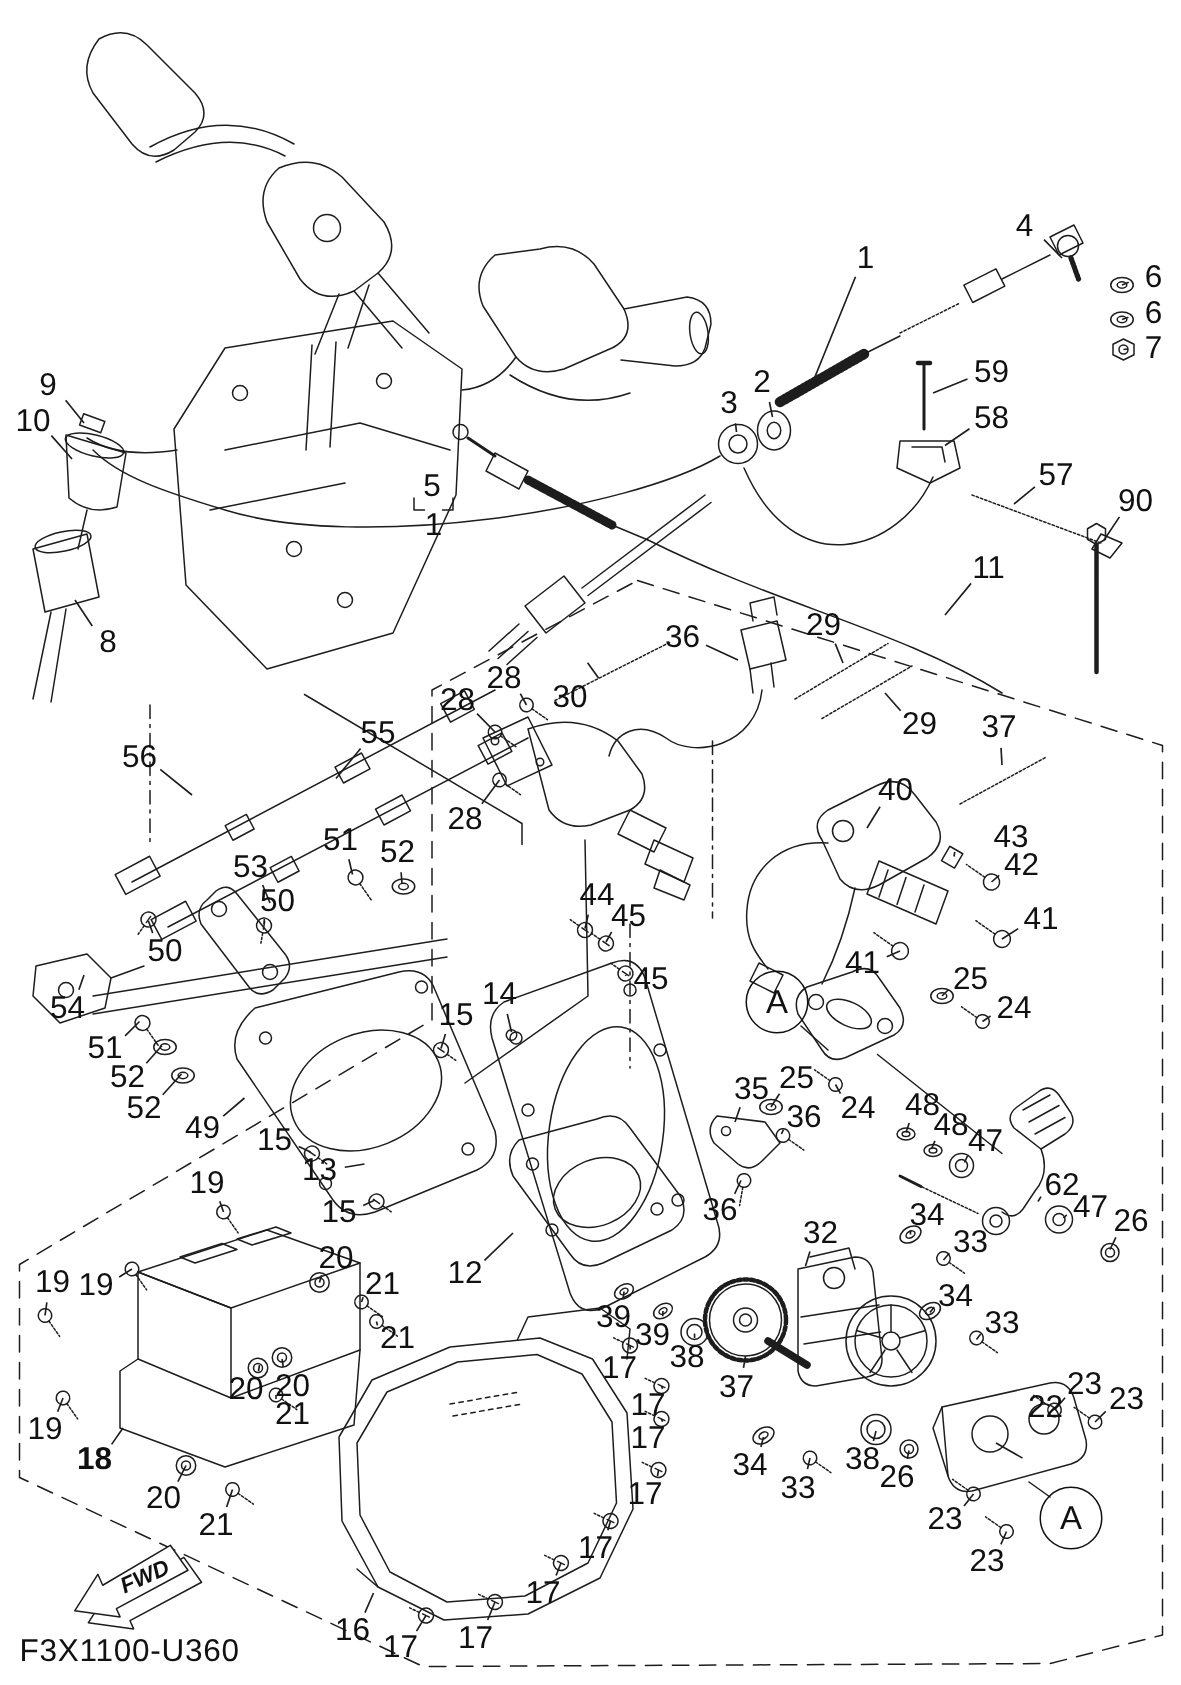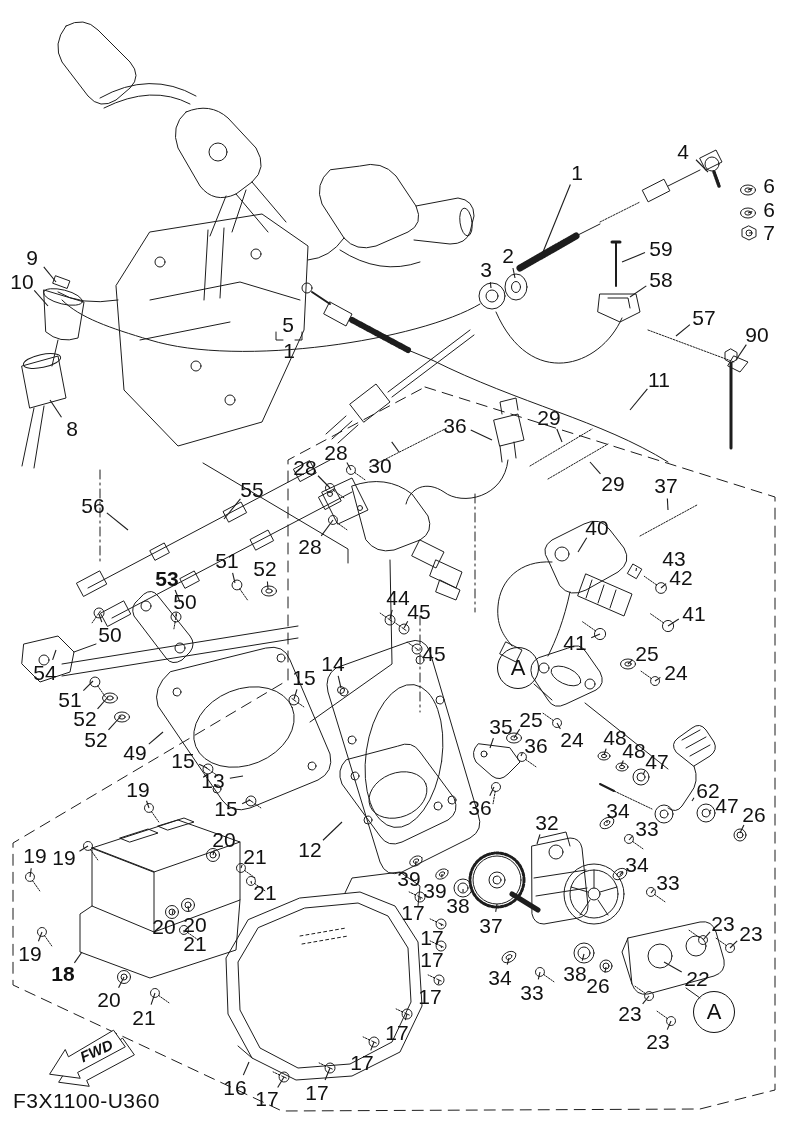--- a/index.html
+++ b/index.html
@@ -529,21 +529,21 @@
       <div class="callout" style="left: 708px; top: 790px;">62</div>
       <div class="callout" style="left: 727px; top: 805px;">47</div>
       <div class="callout" style="left: 754px; top: 814px;">26</div>
       <div class="callout" style="left: 618px; top: 810px;">34</div>
       <div class="callout" style="left: 647px; top: 828px;">33</div>
       <div class="callout" style="left: 637px; top: 864px;">34</div>
       <div class="callout" style="left: 668px; top: 882px;">33</div>
       <div class="callout" style="left: 547px; top: 822px;">32</div>
       <div class="callout" style="left: 93px; top: 505px;">56</div>
       <div class="callout" style="left: 252px; top: 489px;">55</div>
-      <div class="callout" style="left: 167px; top: 578px; font-weight: bold;">53</div>
+      <div class="callout" style="left: 167px; top: 578px;">53</div>
       <div class="callout" style="left: 227px; top: 560px;">51</div>
       <div class="callout" style="left: 265px; top: 568px;">52</div>
       <div class="callout" style="left: 185px; top: 601px;">50</div>
       <div class="callout" style="left: 110px; top: 634px;">50</div>
       <div class="callout" style="left: 45px; top: 672px;">54</div>
       <div class="callout" style="left: 70px; top: 699px;">51</div>
       <div class="callout" style="left: 85px; top: 718px;">52</div>
       <div class="callout" style="left: 96px; top: 739px;">52</div>
       <div class="callout" style="left: 135px; top: 752px;">49</div>
       <div class="callout" style="left: 183px; top: 760px;">15</div>
@@ -573,21 +573,21 @@
       <div class="callout" style="left: 432px; top: 937px;">17</div>
       <div class="callout" style="left: 413px; top: 912px;">17</div>
       <div class="callout" style="left: 409px; top: 878px;">39</div>
       <div class="callout" style="left: 435px; top: 890px;">39</div>
       <div class="callout" style="left: 458px; top: 905px;">38</div>
       <div class="callout" style="left: 491px; top: 925px;">37</div>
       <div class="callout" style="left: 500px; top: 977px;">34</div>
       <div class="callout" style="left: 532px; top: 992px;">33</div>
       <div class="callout" style="left: 575px; top: 973px;">38</div>
       <div class="callout" style="left: 598px; top: 985px;">26</div>
-      <div class="callout" style="left: 697px; top: 978px; font-style: italic;">22</div>
+      <div class="callout" style="left: 697px; top: 938px;">22</div>
       <div class="callout" style="left: 723px; top: 923px;">23</div>
       <div class="callout" style="left: 751px; top: 933px;">23</div>
       <div class="callout" style="left: 630px; top: 1013px;">23</div>
       <div class="callout" style="left: 658px; top: 1041px;">23</div>
       <div class="circled" style="left: 518px; top: 668px;">A</div>
       <div class="circled" style="left: 714px; top: 1012px;">A</div>
     </div>
 
   <div id="part-code">F3X1100-U360</div>
 </div>

